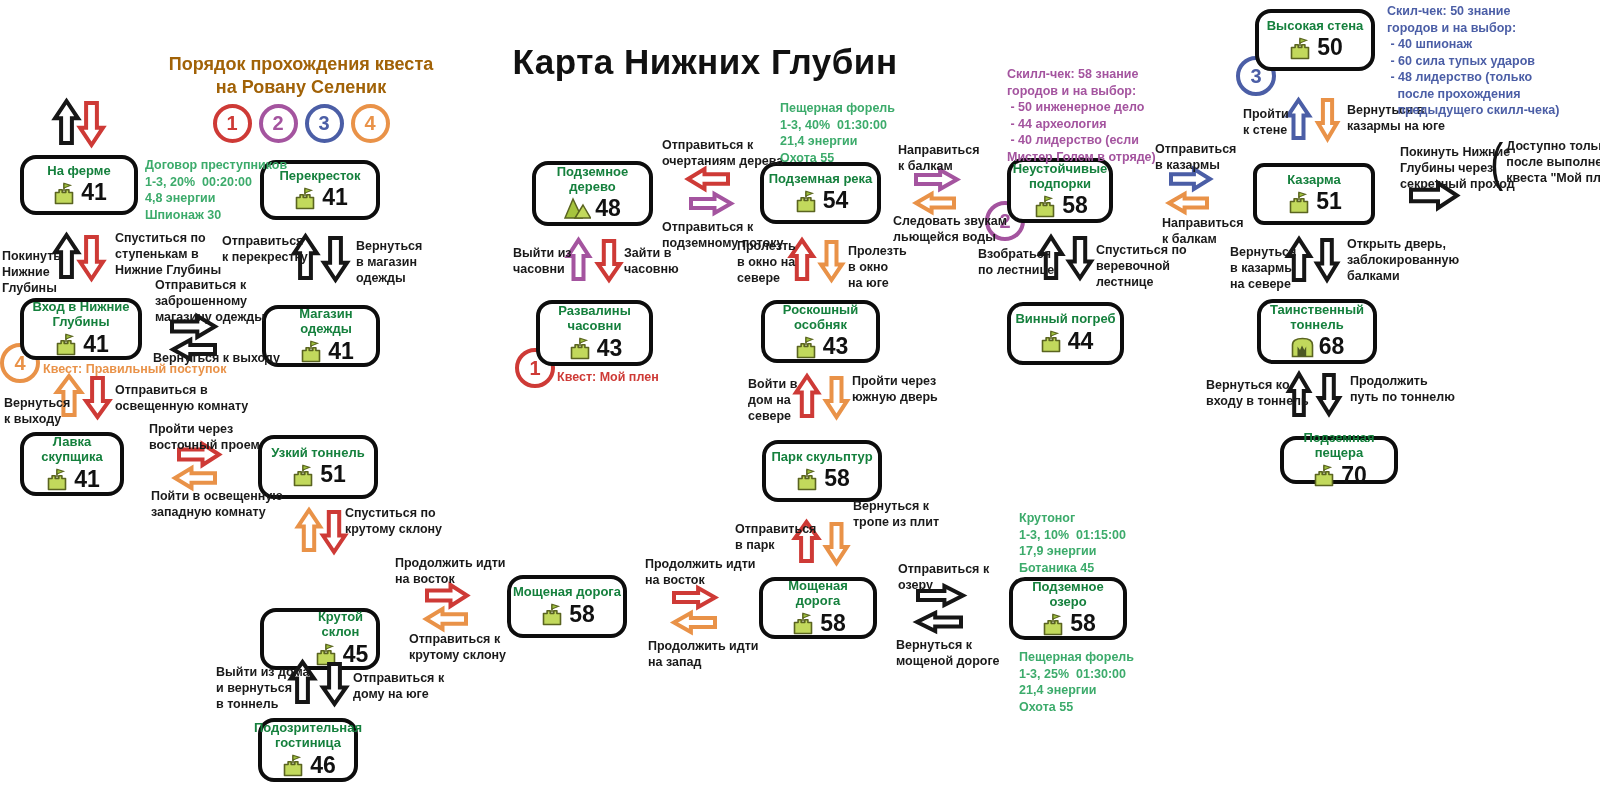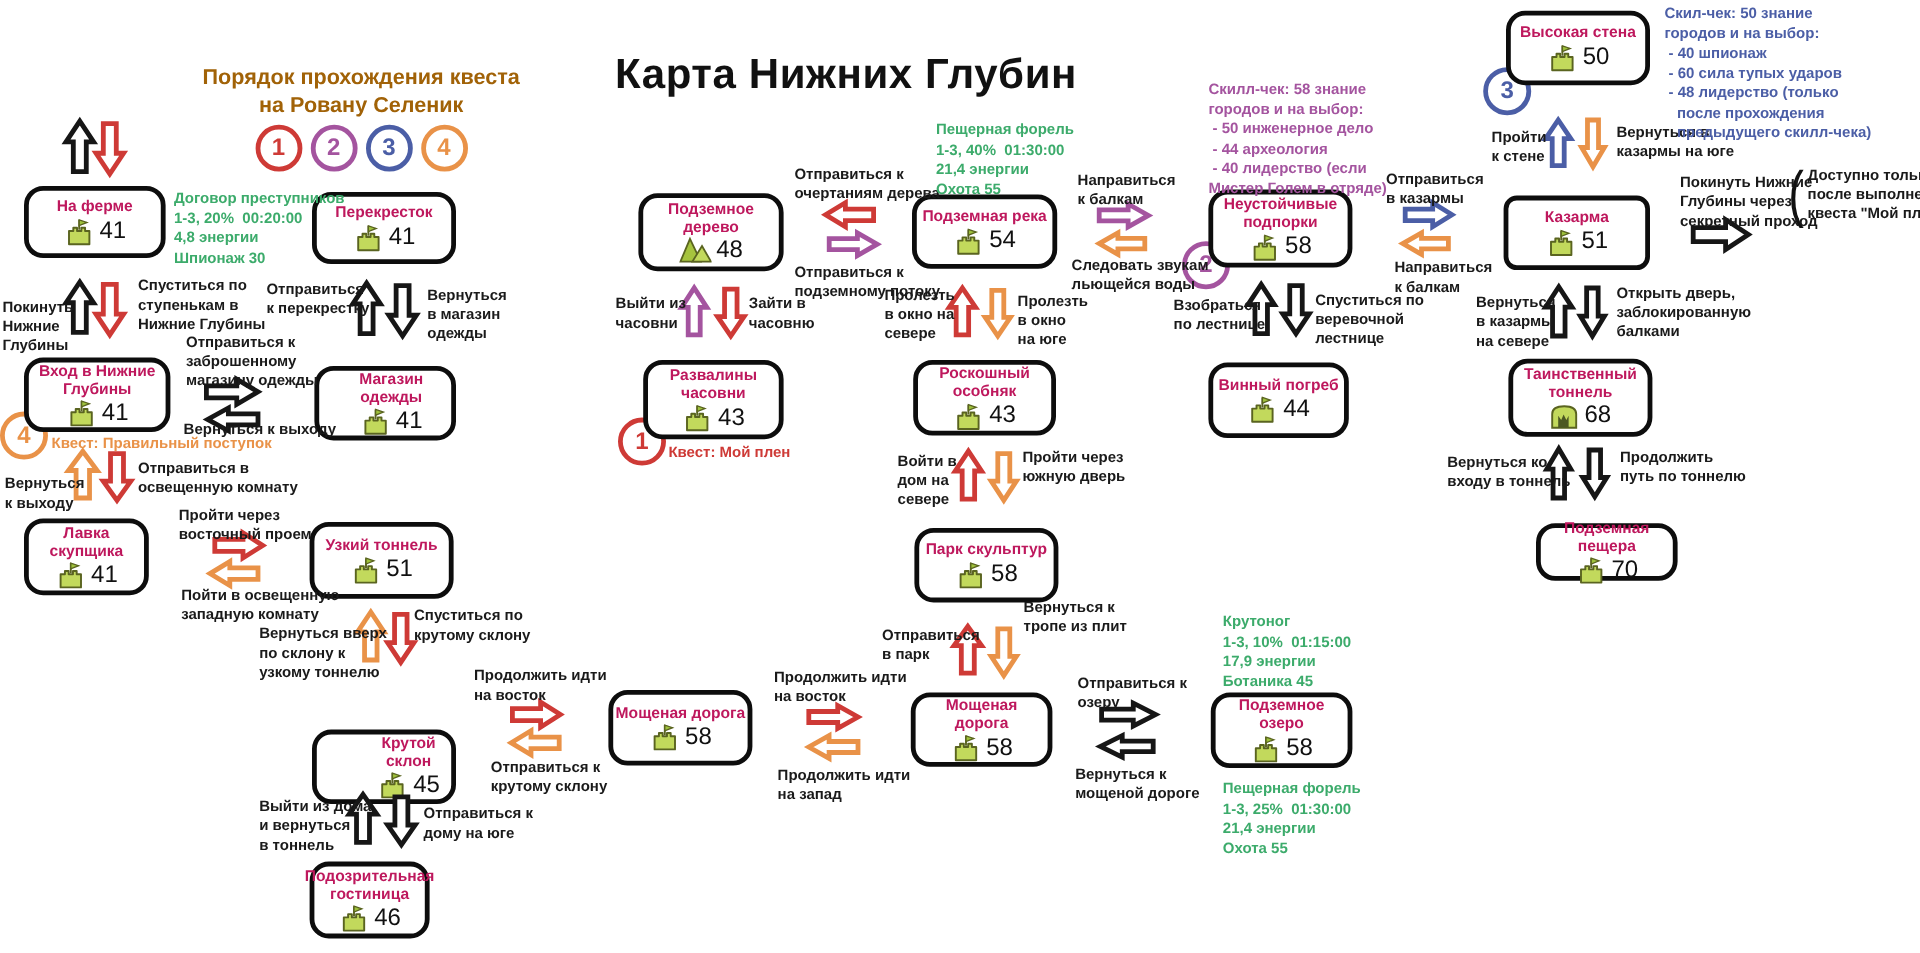--- a/index.html
+++ b/index.html
@@ -10,24 +10,24 @@
   #legend{position:absolute;left:151px;top:41px;width:300px;text-align:center;}
   #legend-title{font-size:18px;font-weight:bold;color:#a16207;line-height:1.3;white-space:pre-line;margin-top:12px;}
   #legend-steps{display:flex;justify-content:center;gap:7px;margin-top:4px;}
   .circle{width:39px;height:39px;border:4px solid #000;border-radius:50%;background:#fff;
        display:flex;align-items:center;justify-content:center;font-size:20px;font-weight:bold;
        box-sizing:border-box;}
   .badge{position:absolute;z-index:1;}
   .node{position:absolute;z-index:2;background:#fff;border:4px solid #0d0d0d;border-radius:16px;
        box-sizing:border-box;display:flex;flex-direction:column;align-items:center;
        justify-content:center;padding:1px 2px;}
-  .node-title{font-size:13px;font-weight:bold;color:#be185d;text-align:center;line-height:1.15;
+  .node-title{font-size:13px;font-weight:bold;color:#15803d;text-align:center;line-height:1.15;
        white-space:pre-line;}
   .node-level{display:flex;align-items:center;gap:4px;margin-top:1px;}
-  .node-level .lvl{font-size:20px;font-weight:normal;color:#111;}
+  .node-level .lvl{font-size:23px;font-weight:bold;color:#111;}
   .nicon{display:block;}
   .arrow{position:absolute;z-index:3;overflow:visible;}
   .lbl{position:absolute;z-index:4;font-size:12.5px;font-weight:bold;color:#1a1a1a;
        line-height:1.28;white-space:pre;}
   .note{position:absolute;z-index:4;font-size:12.5px;font-weight:bold;line-height:1.32;
        white-space:pre;}
   .paren-note{position:absolute;left:1488px;top:138px;z-index:4;display:flex;
        align-items:center;gap:1px;}
   .paren{font-size:52px;font-weight:normal;color:#111;line-height:.85;transform:scaleX(.75);}
   .paren-text{font-size:12.5px;font-weight:bold;color:#1a1a1a;line-height:1.28;white-space:pre;}
@@ -234,21 +234,21 @@
 озеро</div>
       <div class="node-level">
         <svg class="nicon" width="26" height="24" viewBox="0 0 26 24">
           <path d="M13 10.5 V2.2" stroke="#5a6420" stroke-width="1.6" fill="none"></path>
           <polygon points="13,2.2 19.5,4.4 13,7" fill="#9fc23c" stroke="#5a6420" stroke-width="1.1"></polygon>
           <path d="M4.5 22.5 V11.5 h3.6 V8.8 h3.1 V11.5 h3.6 V8.8 h3.1 V11.5 h3.6 V22.5 Z" fill="#c2d95c" stroke="#5a6420" stroke-width="1.6" stroke-linejoin="round"></path>
         </svg>
         <span class="lvl">58</span>
       </div>
     </div>
-    <div class="node" style="left: 1007px; top: 158px; width: 120px; height: 65px;">
+    <div class="node" style="left: 1007px; top: 158px; width: 106px; height: 65px;">
       <div class="node-title">Неустойчивые
 подпорки</div>
       <div class="node-level">
         <svg class="nicon" width="26" height="24" viewBox="0 0 26 24">
           <path d="M13 10.5 V2.2" stroke="#5a6420" stroke-width="1.6" fill="none"></path>
           <polygon points="13,2.2 19.5,4.4 13,7" fill="#9fc23c" stroke="#5a6420" stroke-width="1.1"></polygon>
           <path d="M4.5 22.5 V11.5 h3.6 V8.8 h3.1 V11.5 h3.6 V8.8 h3.1 V11.5 h3.6 V22.5 Z" fill="#c2d95c" stroke="#5a6420" stroke-width="1.6" stroke-linejoin="round"></path>
         </svg>
         <span class="lvl">58</span>
       </div>
@@ -460,23 +460,20 @@
 магазину одежды</div>
     <div class="lbl" style="left: 153px; top: 350px;">Вернуться к выходу</div>
     <div class="lbl" style="left: 4px; top: 395px;">Вернуться
 к выходу</div>
     <div class="lbl" style="left: 115px; top: 382px;">Отправиться в
 освещенную комнату</div>
     <div class="lbl" style="left: 149px; top: 421px;">Пройти через
 восточный проем</div>
     <div class="lbl" style="left: 151px; top: 488px;">Пойти в освещенную
 западную комнату</div>
-    <div class="lbl" style="left: 216px; top: 520px;">Вернуться вверх
-по склону к
-узкому тоннелю</div>
     <div class="lbl" style="left: 345px; top: 505px;">Спуститься по
 крутому склону</div>
     <div class="lbl" style="left: 395px; top: 555px;">Продолжить идти
 на восток</div>
     <div class="lbl" style="left: 409px; top: 631px;">Отправиться к
 крутому склону</div>
     <div class="lbl" style="left: 216px; top: 664px;">Выйти из дома
 и вернуться
 в тоннель</div>
     <div class="lbl" style="left: 353px; top: 670px;">Отправиться к

